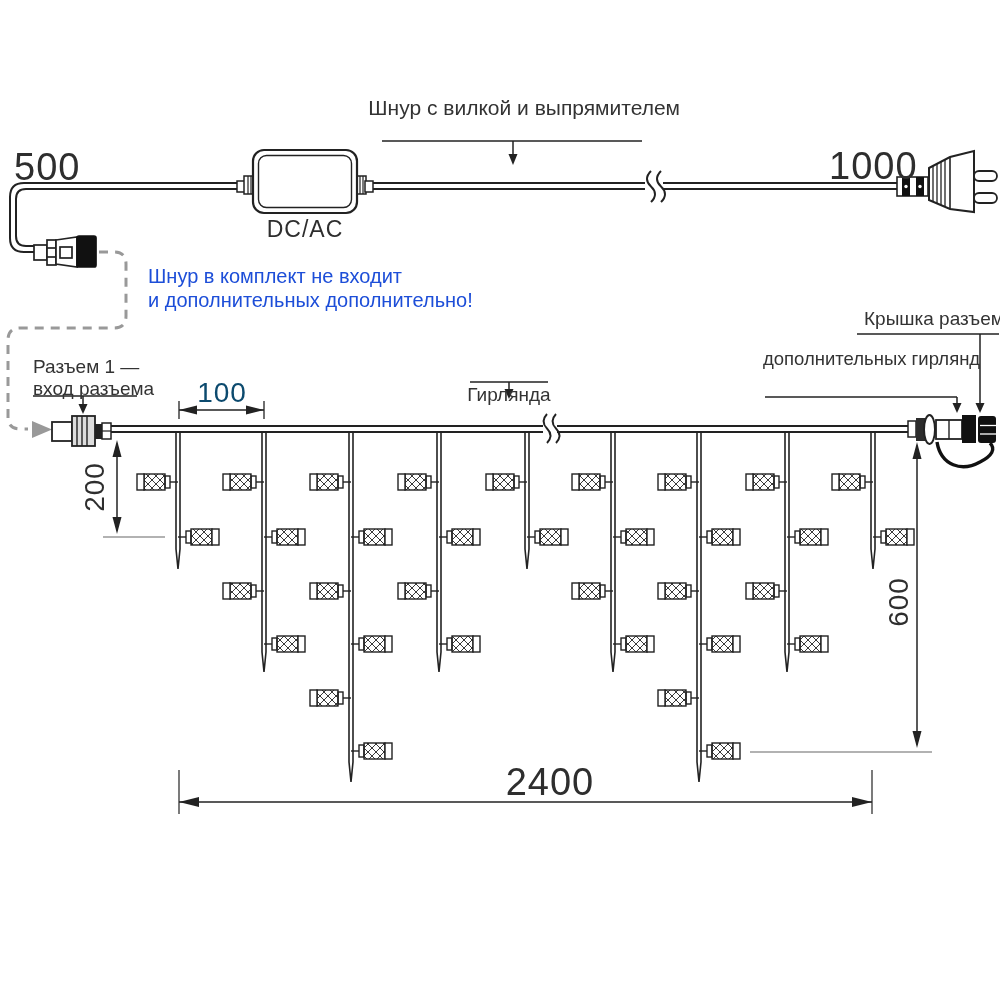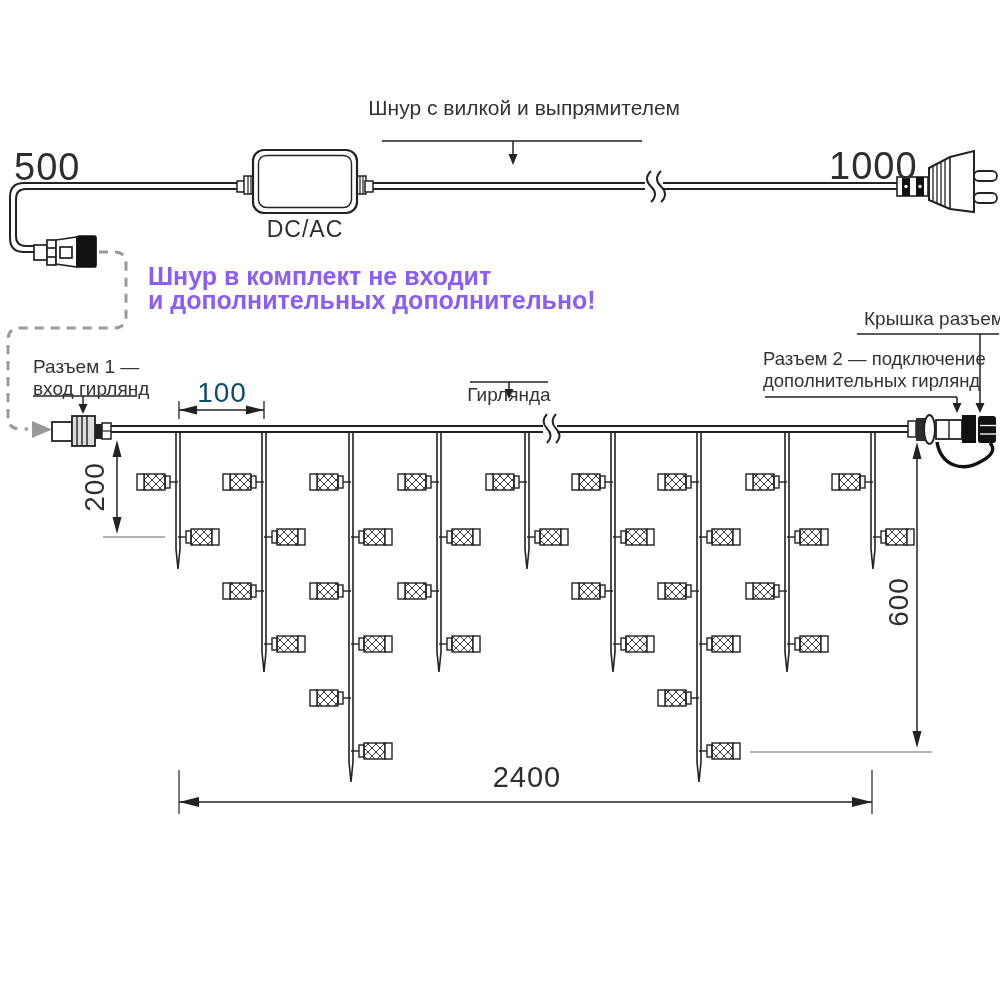--- a/index.html
+++ b/index.html
@@ -3,22 +3,22 @@
 <meta charset="utf-8">
 <style>
   html,body{margin:0;padding:0;background:#fff;}
   .stage{position:relative;width:1000px;height:1000px;background:#ffffff;
          font-family:"Liberation Sans", sans-serif;color:#333;overflow:hidden;}
   svg{position:absolute;left:0;top:0;}
   .lbl{position:absolute;white-space:nowrap;color:#333;}
   .num{font-size:38px;letter-spacing:1px;color:#2e2e2e;}
   .cap19{font-size:19px;line-height:22px;}
   .center{text-align:center;}
-  .note{position:absolute;left:148px;top:264px;font-size:25px;line-height:24px;
-        font-weight:700;color:#8b5cf6;}
+  .note{position:absolute;left:148px;top:264px;font-size:20px;line-height:24px;
+        font-weight:400;color:#1d4ed8;}
   .vlabel{position:absolute;width:80px;height:30px;display:flex;align-items:center;
           justify-content:center;font-size:28px;letter-spacing:1px;color:#2e2e2e;
           transform:rotate(-90deg);}
   .dcac{position:absolute;left:253px;top:150px;width:104px;height:63px;display:flex;
         align-items:center;justify-content:center;font-size:23px;letter-spacing:1px;color:#2e2e2e;margin-top:48px;}
 </style>
 </head>
 <body>
 
 <div class="stage">
@@ -417,32 +417,31 @@
 
 <div class="dcac">DC/AC</div>
 
 <div class="note">
   <div>Шнур в комплект не входит</div>
   <div>и дополнительных дополнительно!</div>
 </div>
 
 <div class="lbl cap19" style="left:33px;top:356px;">
   <div>Разъем 1 —</div>
-  <div>вход гирлянд</div>
+  <div>вход разъема</div>
 </div>
 
 <div class="lbl cap19 center" style="left:459px;top:356px;width:100px;margin-top:28px;">Гирлянда</div>
 
 <div class="lbl cap19" style="left:864px;top:308px;">Крышка разъема</div>
 
 <div class="lbl center" style="left:763px;top:348px;width:196px;font-size:18.5px;line-height:21.5px;">
-  <div>Разъем 2 — подключение</div>
   <div>дополнительных гирлянд</div>
 </div>
 
 <div class="lbl center" style="left:191px;top:377px;width:62px;font-size:28px;letter-spacing:1px;color:#0c4a6e;">100</div>
 
 <div class="vlabel" style="left:55px;top:472px;">200</div>
 <div class="vlabel" style="left:859px;top:587px;">600</div>
 
-<div class="lbl center" style="left:475px;top:761px;width:104px;font-size:29px;letter-spacing:1px;color:#2e2e2e;text-align:center;">2400</div>
+<div class="lbl center" style="left:498px;top:761px;width:104px;font-size:38px;letter-spacing:1px;color:#2e2e2e;text-align:center;">2400</div>
 
 </div>
 
 </body></html>

